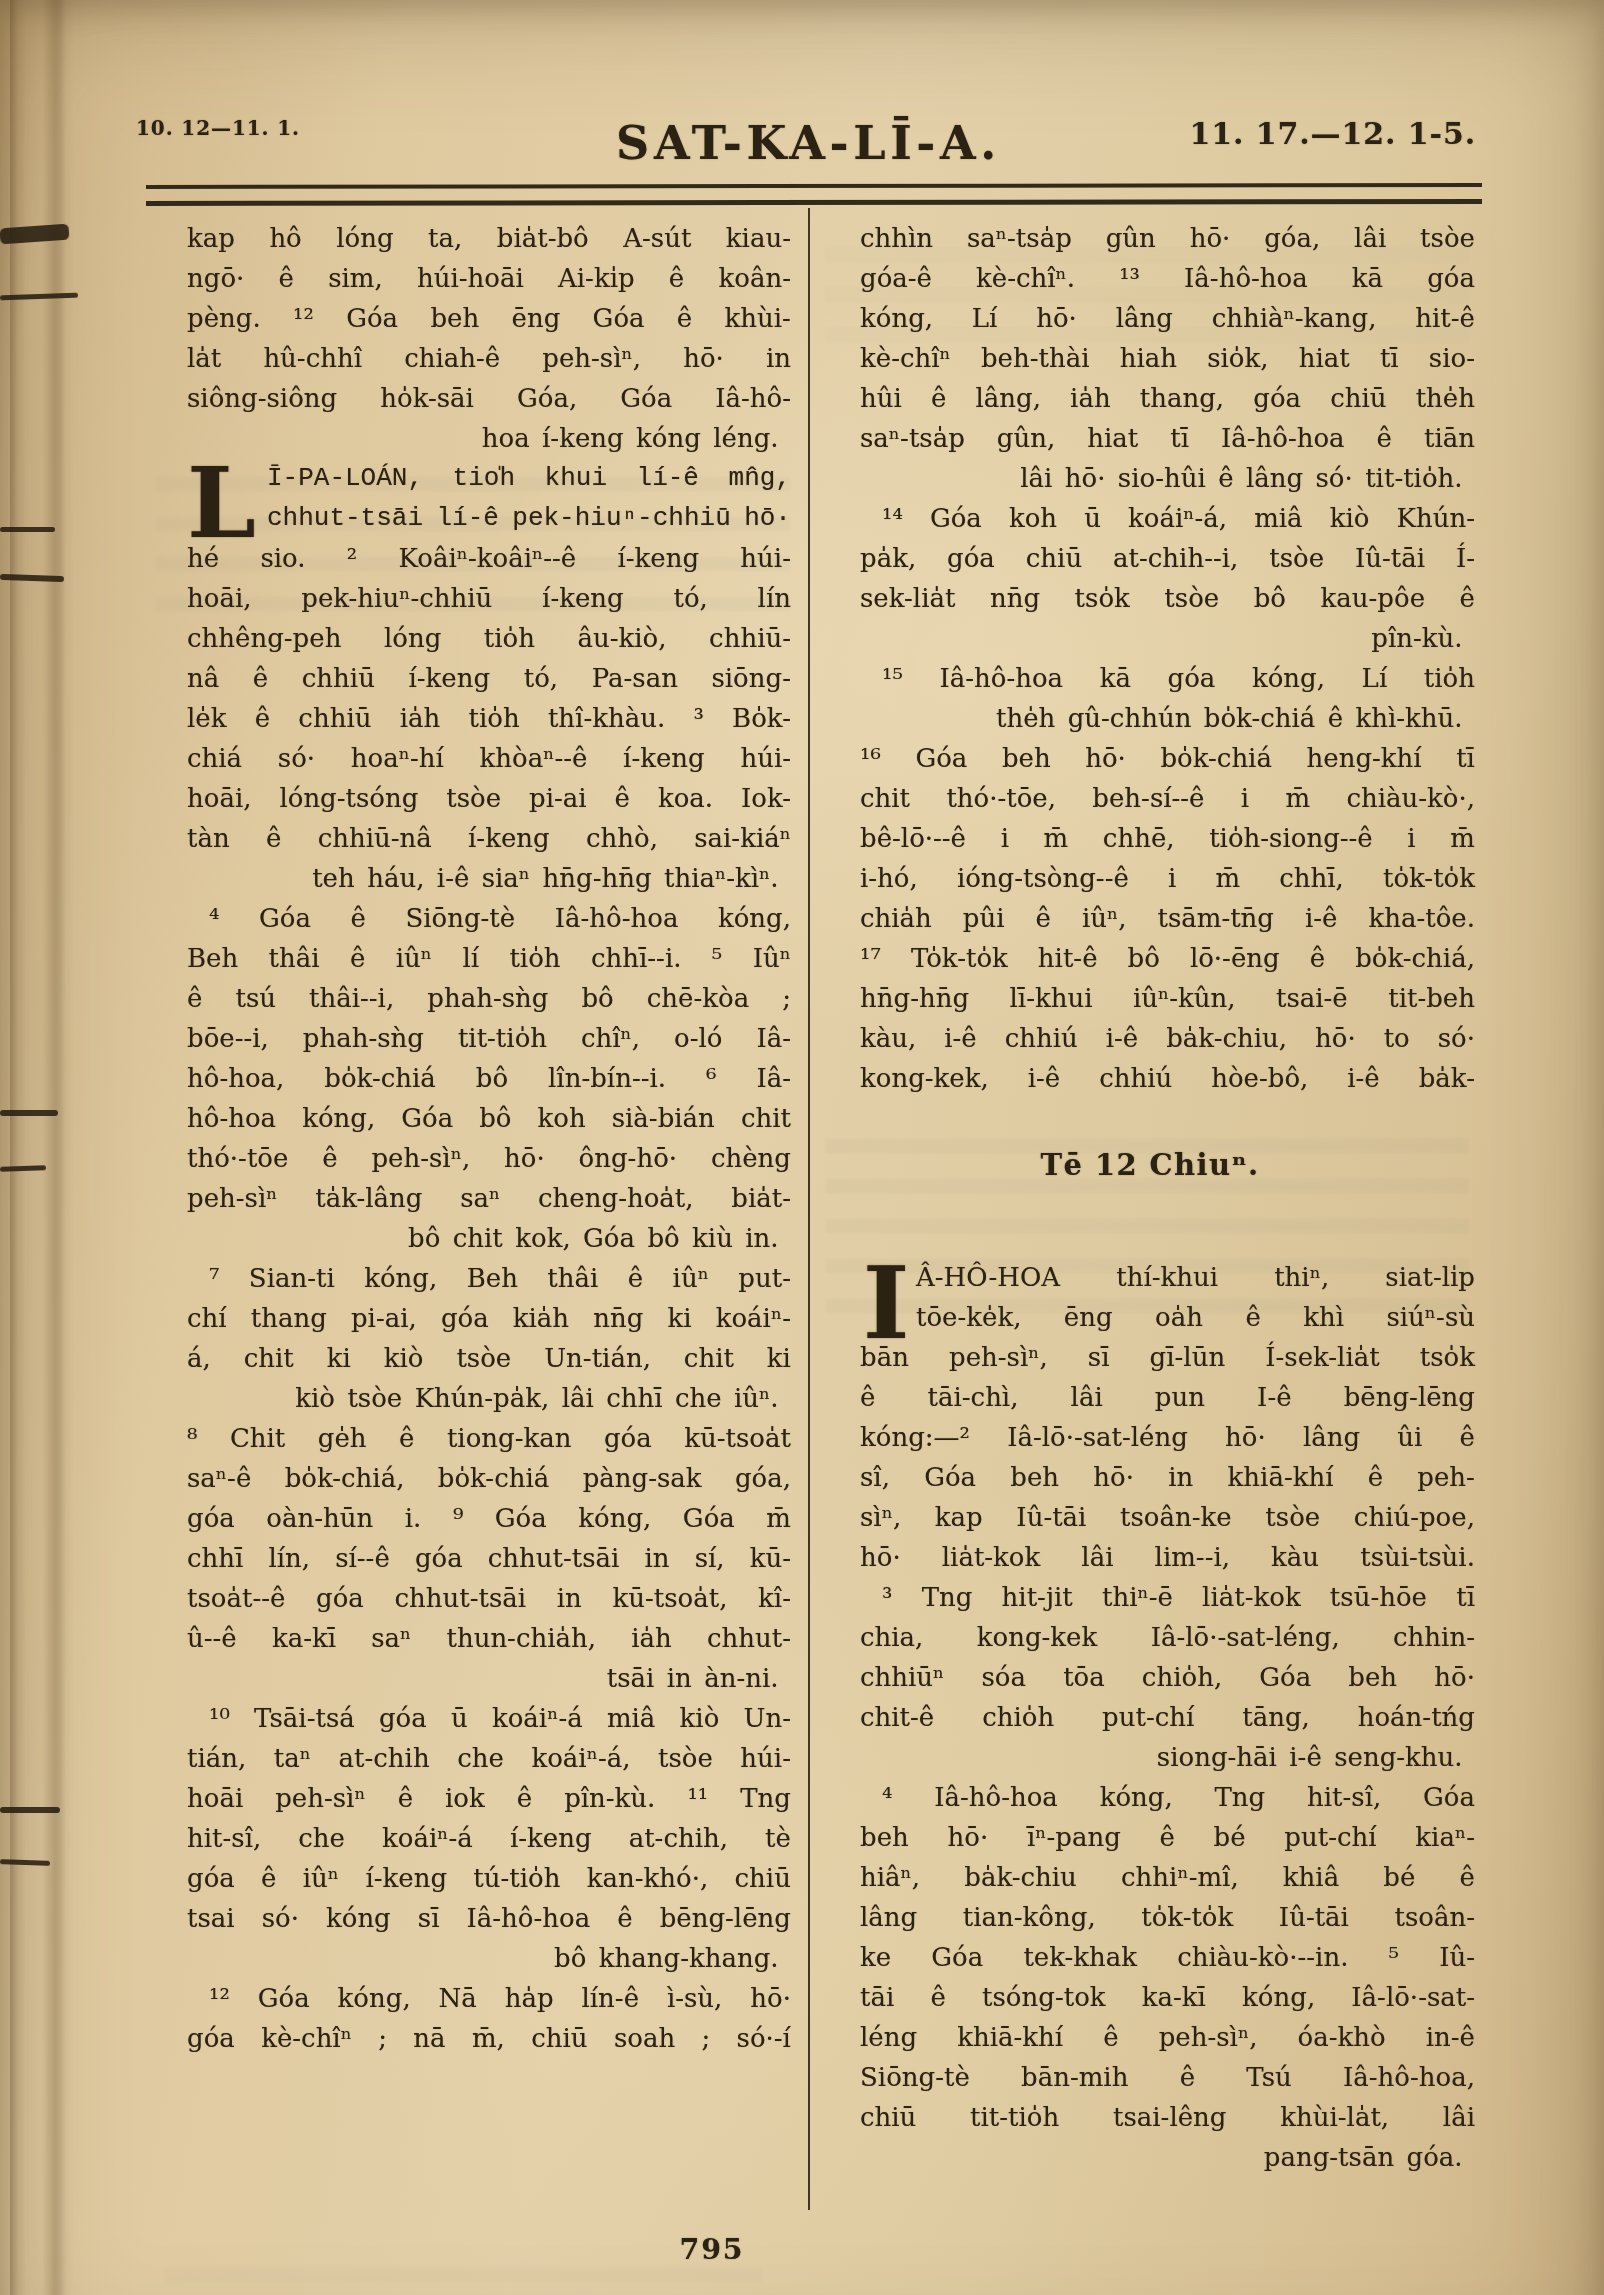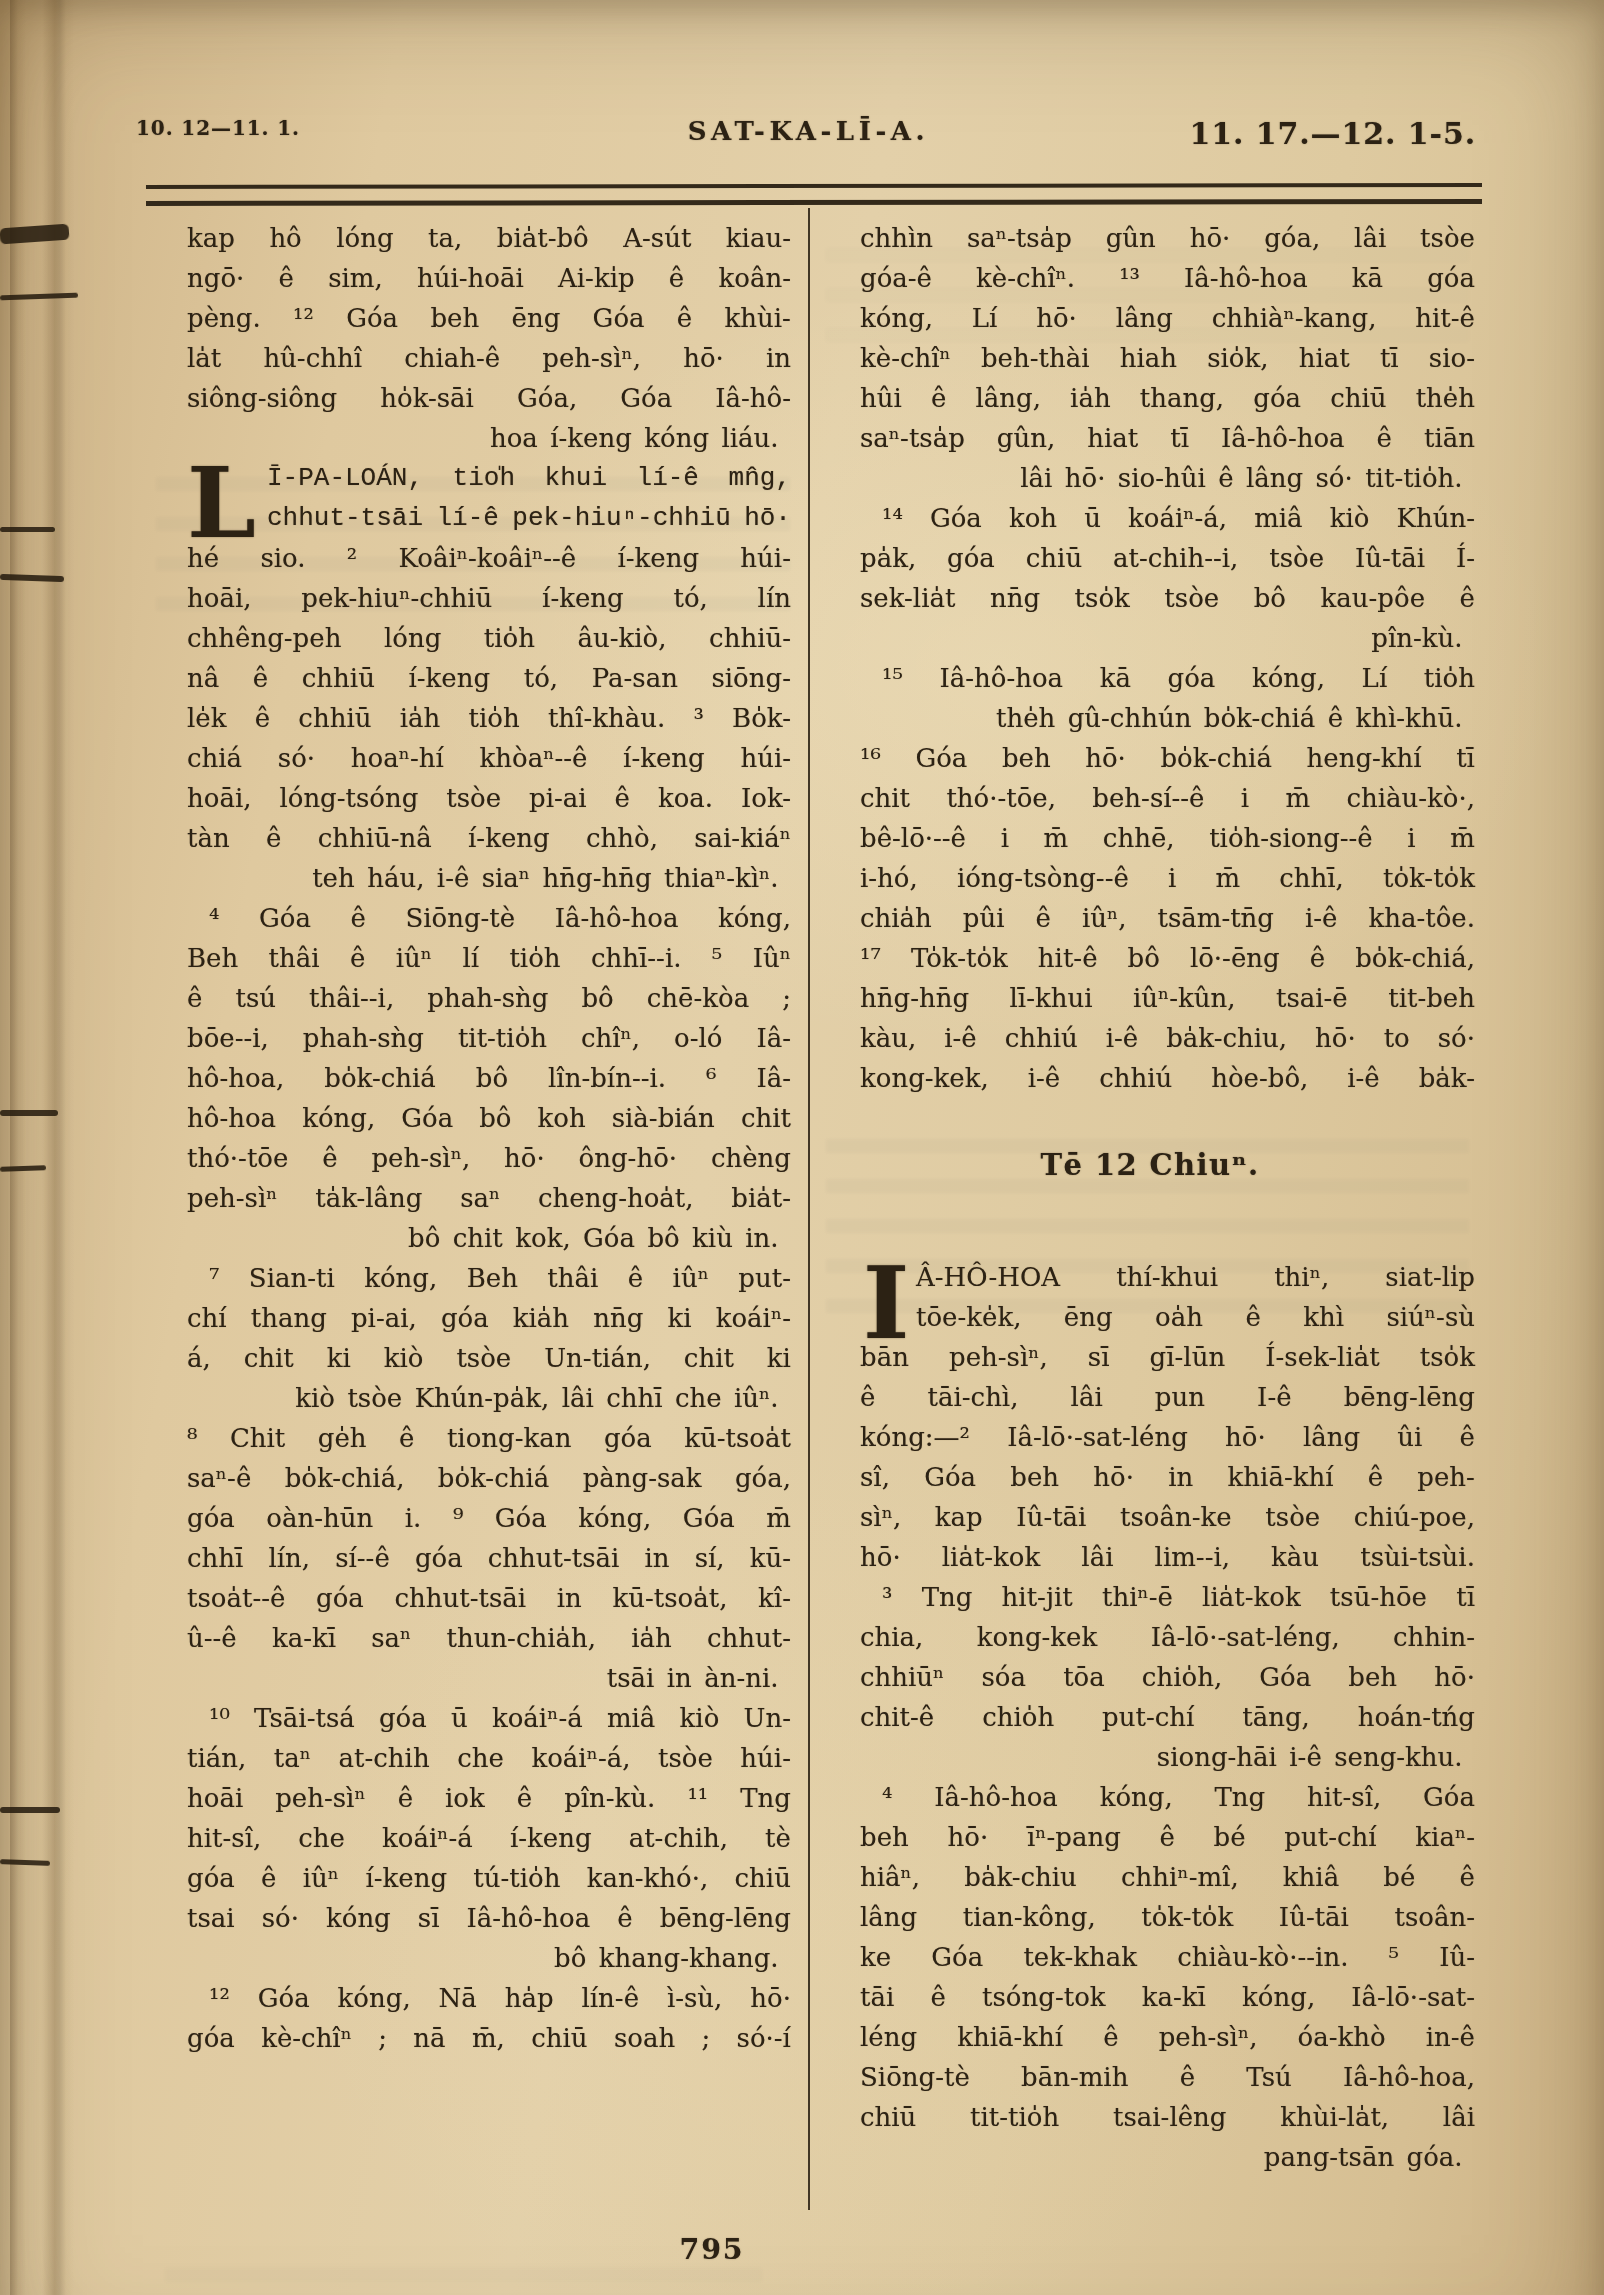--- a/index.html
+++ b/index.html
@@ -39,21 +39,21 @@
   .g1{left:156px;top:477px;width:634px;height:138px;}
   .g2{left:826px;top:1139px;width:643px;height:193px;}
   .g3{left:826px;top:248px;width:643px;height:119px;opacity:0.25;}
   .g4{left:165px;top:2268px;width:597px;height:55px;opacity:0.3;}
 
   .header-left,.header-right,.header-title{
     position:absolute;top:116px;font-weight:bold;color:var(--ink);
     text-shadow:0 0 1.4px rgba(50,36,16,0.45);
   }
   .header-left{left:136px;font-size:20px;letter-spacing:0.9px;}
-  .header-title{left:13px;right:0;text-align:center;font-size:26px;letter-spacing:4.6px;}
+  .header-title{left:13px;right:0;text-align:center;font-size:46px;letter-spacing:4.6px;}
   .header-right{right:128px;font-size:30px;letter-spacing:0.9px;text-align:right;}
   .rule{position:absolute;left:146px;right:122px;top:184px;height:11.5px;
     border-top:4.1px solid var(--rule);border-bottom:5.5px solid var(--rule);
     transform:rotate(-0.08deg);}
   .divider{position:absolute;left:808px;top:208px;width:2.3px;height:2002px;background:var(--rule);opacity:0.92;}
 
   .col{position:absolute;top:218px;}
   .col-left{left:152px;width:639px;}
   .col-right{left:825px;width:650px;}
 
@@ -111,21 +111,21 @@
   <div class="rule"></div>
   <div class="divider"></div>
 
   <div class="col col-left">
       <div class="para">
         <div class="line"><span class="w">kap</span><span class="w">hô</span><span class="w">lóng</span><span class="w">ta,</span><span class="w">bia̍t-bô</span><span class="w">A-sút</span><span class="w">kiau-</span></div>
         <div class="line"><span class="w">ngō·</span><span class="w">ê</span><span class="w">sim,</span><span class="w">húi-hoāi</span><span class="w">Ai-ki̍p</span><span class="w">ê</span><span class="w">koân-</span></div>
         <div class="line"><span class="w">pèng.</span><span class="w">¹²</span><span class="w">Góa</span><span class="w">beh</span><span class="w">ēng</span><span class="w">Góa</span><span class="w">ê</span><span class="w">khùi-</span></div>
         <div class="line"><span class="w">la̍t</span><span class="w">hû-chhî</span><span class="w">chiah-ê</span><span class="w">peh-sìⁿ,</span><span class="w">hō·</span><span class="w">in</span></div>
         <div class="line"><span class="w">siông-siông</span><span class="w">ho̍k-sāi</span><span class="w">Góa,</span><span class="w">Góa</span><span class="w">Iâ-hô-</span></div>
-        <div class="line last"><span class="w">hoa</span><span class="w">í-keng</span><span class="w">kóng</span><span class="w">liáu.</span></div>
+        <div class="line last"><span class="w">hoa</span><span class="w">í-keng</span><span class="w">kóng</span><span class="w">léng.</span></div>
       </div>
       <div class="para has-cap cap-L">
         <span class="dropcap">L</span>
         <div class="line cap-indent"><span class="w">Ī-PA-LOÁN,</span><span class="w">tio̍h</span><span class="w">khui</span><span class="w">lí-ê</span><span class="w">mn̂g,</span></div>
         <div class="line cap-indent"><span class="w">chhut-tsāi</span><span class="w">lí-ê</span><span class="w">pek-hiuⁿ-chhiū</span><span class="w">hō·</span></div>
         <div class="line"><span class="w">hé</span><span class="w">sio.</span><span class="w">²</span><span class="w">Koâiⁿ-koâiⁿ--ê</span><span class="w">í-keng</span><span class="w">húi-</span></div>
         <div class="line"><span class="w">hoāi,</span><span class="w">pek-hiuⁿ-chhiū</span><span class="w">í-keng</span><span class="w">tó,</span><span class="w">lín</span></div>
         <div class="line"><span class="w">chhêng-peh</span><span class="w">lóng</span><span class="w">tio̍h</span><span class="w">âu-kiò,</span><span class="w">chhiū-</span></div>
         <div class="line"><span class="w">nâ</span><span class="w">ê</span><span class="w">chhiū</span><span class="w">í-keng</span><span class="w">tó,</span><span class="w">Pa-san</span><span class="w">siōng-</span></div>
         <div class="line"><span class="w">le̍k</span><span class="w">ê</span><span class="w">chhiū</span><span class="w">ia̍h</span><span class="w">tio̍h</span><span class="w">thî-khàu.</span><span class="w">³</span><span class="w">Bo̍k-</span></div>

